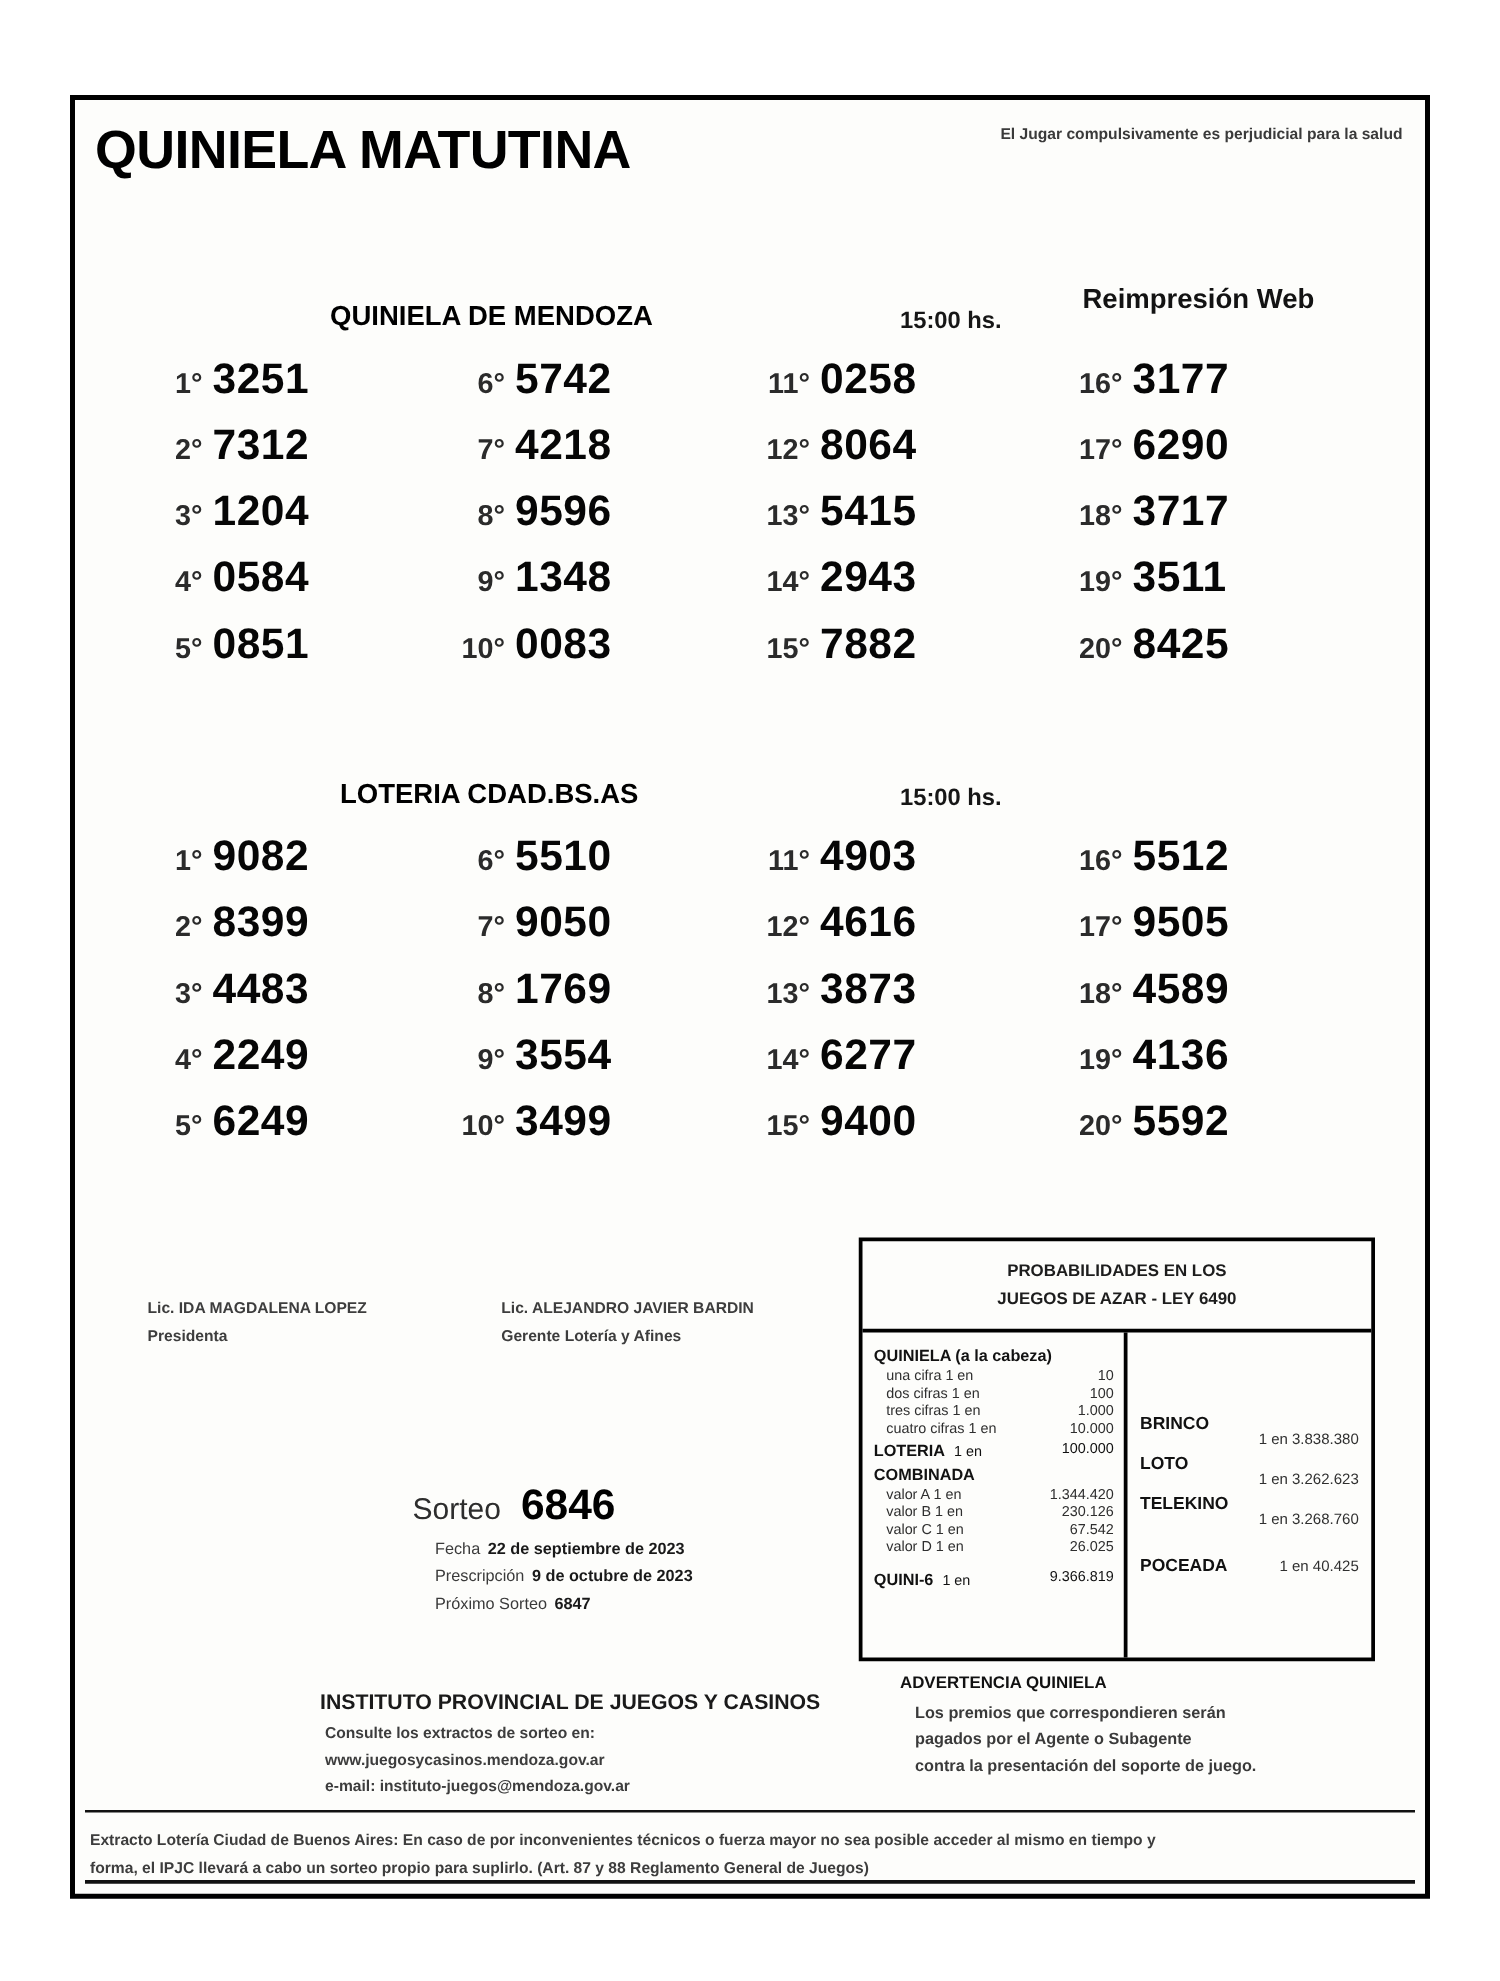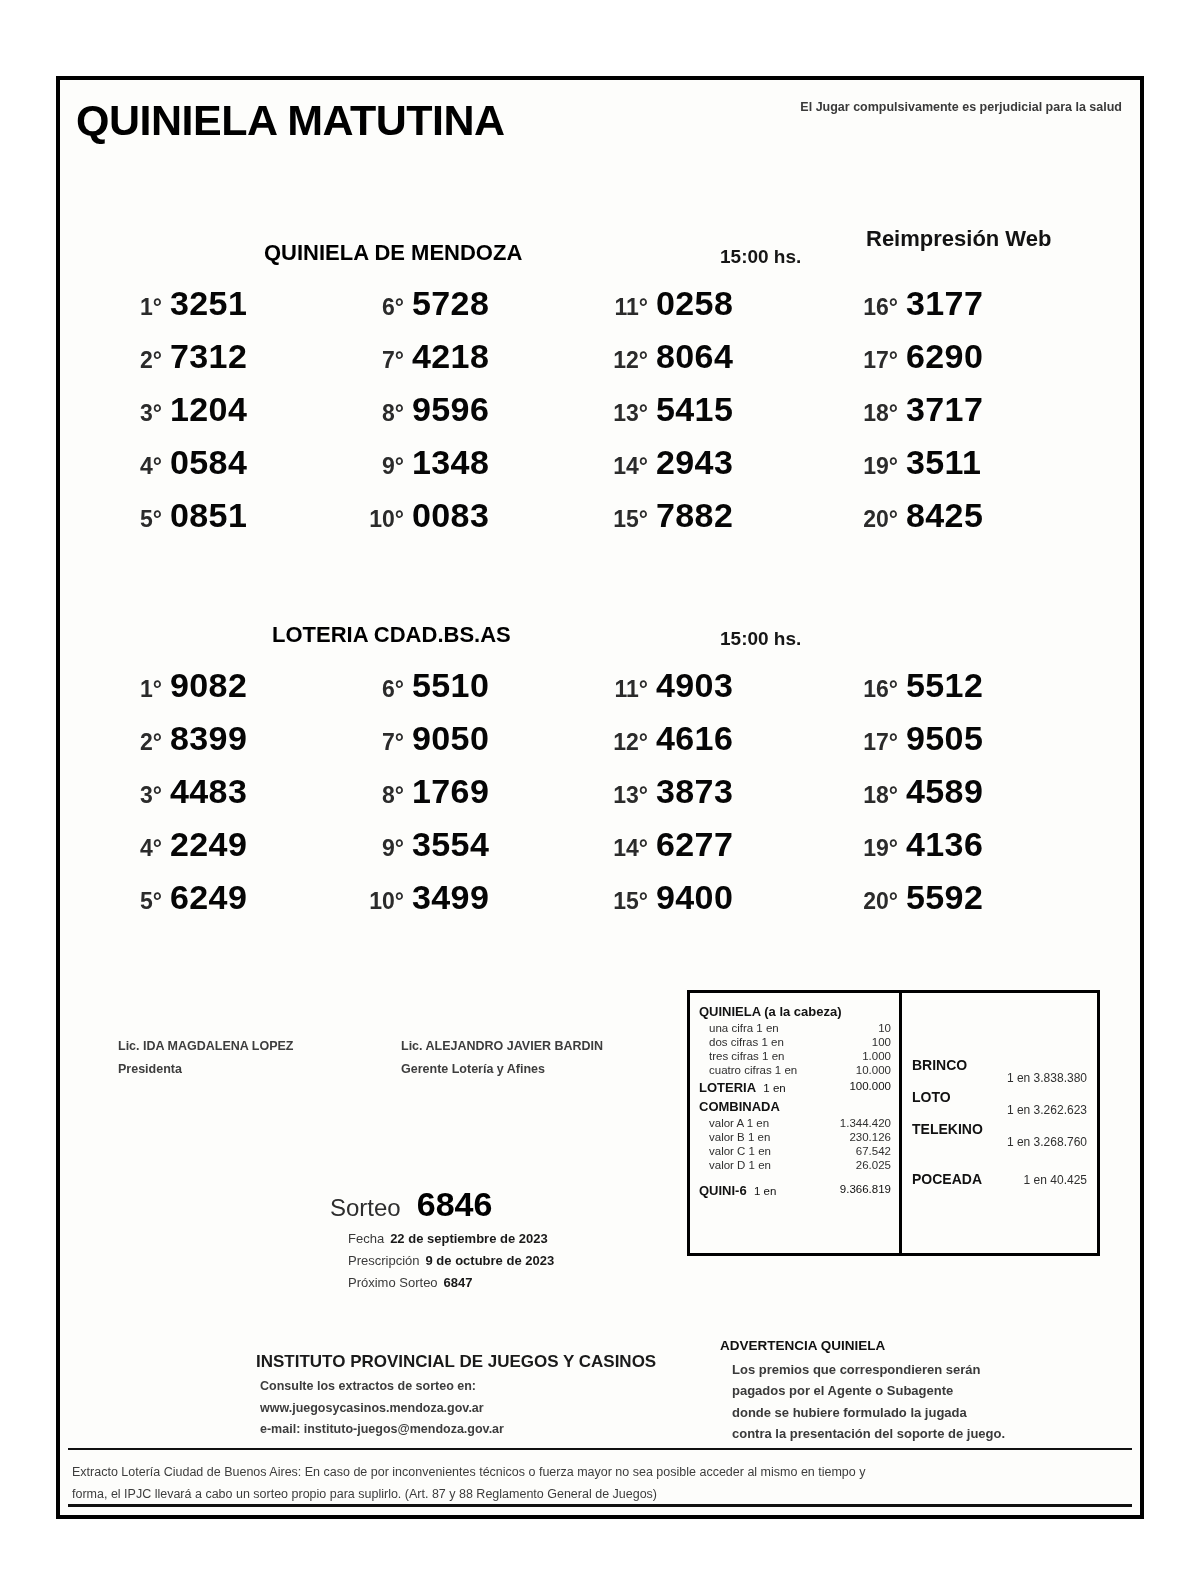--- a/index.html
+++ b/index.html
@@ -276,21 +276,21 @@
     width: 1064px;
     height: 2px;
     background: #111;
   }
   .footer-note {
     position: absolute;
     left: 12px;
     top: 1382px;
     width: 1056px;
     font-size: 12.5px;
-    font-weight: normal;
+    font-weight: bold;
     color: #3d3d3d;
     line-height: 1.75;
   }
   .footer-rule-bottom {
     position: absolute;
     left: 8px;
     top: 1424px;
     width: 1064px;
     height: 3px;
     background: #111;
@@ -327,21 +327,21 @@
         <span class="rank" style="width:40px;">4°</span>
           <span class="value">0584</span>
       </div>
       <div class="num-cell" style="left:62px;  top:212px;">
         <span class="rank" style="width:40px;">5°</span>
           <span class="value">0851</span>
       </div>
 
       <div class="num-cell" style="left:300px; top:0px;">
         <span class="rank" style="width:44px;">6°</span>
-          <span class="value">5728</span>
+          <span class="value">5742</span>
       </div>
       <div class="num-cell" style="left:300px; top:53px;">
         <span class="rank" style="width:44px;">7°</span>
           <span class="value">4218</span>
       </div>
       <div class="num-cell" style="left:300px; top:106px;">
         <span class="rank" style="width:44px;">8°</span>
           <span class="value">9596</span>
       </div>
       <div class="num-cell" style="left:300px; top:159px;">
@@ -508,20 +508,24 @@
     </div>
     <div class="meta-row">
       <span>Prescripción</span><b>9 de octubre de 2023</b>
     </div>
     <div class="meta-row">
       <span>Próximo Sorteo</span><b>6847</b>
     </div>
   </div>
 
   <div class="prob-table">
+    <div class="prob-head">
+      <div>PROBABILIDADES EN LOS</div>
+      <div>JUEGOS DE AZAR - LEY 6490</div>
+    </div>
     <div class="prob-body">
       <div class="prob-left">
         <div class="pl-group-title">QUINIELA (a la cabeza)</div>
         <div class="pl-row">
           <span>una cifra  1 en</span>
           <span class="pl-odds">10</span>
         </div>
         <div class="pl-row">
           <span>dos cifras 1 en</span>
           <span class="pl-odds">100</span>
@@ -578,21 +582,20 @@
           <div class="pr-odds">1 en 40.425</div>
         </div>
       </div>
     </div>
   </div>
 
   <div class="advert">
     <div class="advert-title">ADVERTENCIA QUINIELA</div>
     <div class="advert-line">Los premios que correspondieren serán</div>
     <div class="advert-line">pagados por el Agente o Subagente</div>
-    <div class="advert-line">donde se hubiere formulado la jugada</div>
     <div class="advert-line">contra la presentación del soporte de juego.</div>
   </div>
 
   <div class="institute">
     <div class="inst-title">INSTITUTO PROVINCIAL DE JUEGOS Y CASINOS</div>
     <div class="inst-line">Consulte los extractos de sorteo en:</div>
     <div class="inst-line">www.juegosycasinos.mendoza.gov.ar</div>
     <div class="inst-line">e-mail:  instituto-juegos@mendoza.gov.ar</div>
   </div>
 

